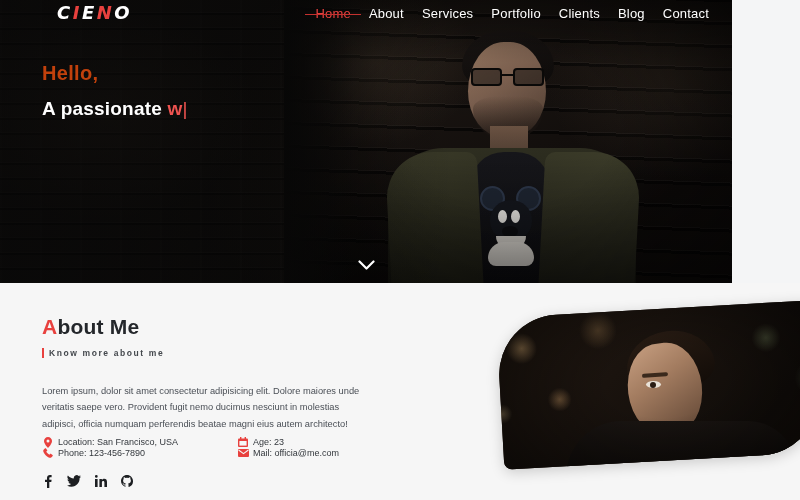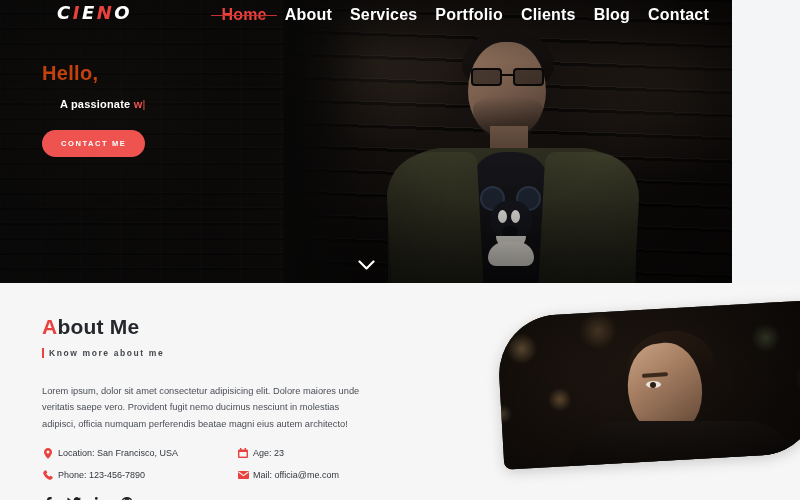--- a/index.html
+++ b/index.html
@@ -165,41 +165,41 @@
     font-size:18px; font-weight:bold; font-style:italic;
     letter-spacing:2.5px; color:#ffffff; line-height:1;
     font-family:"DejaVu Sans", sans-serif;
   }
   .logo .r{ color:#e8413e; }
   .nav-links{
     position:absolute; right:14px; top:6px;
     display:flex; gap:0; align-items:center;
   }
   .nav-link{
-    color:#ffffff; font-size:16px; font-weight:bold; text-decoration:none;
+    color:#ffffff; font-size:13px; font-weight:normal; text-decoration:none;
     padding:0 9px; letter-spacing:0.2px; white-space:nowrap; cursor:pointer;
   }
   .nav-link.active{ color:#e8413e; position:relative; }
   .nav-link.active::after{
     content:""; position:absolute; left:-1px; right:-1px; top:50%;
     height:1px; background:#c4312f;
   }
 
   
   .hero-copy{ position:absolute; left:42px; top:62px; z-index:8; }
   .h-hello{
     color:#c2410c; font-size:20px; font-weight:bold; letter-spacing:0.3px;
   }
   .h-name{
     margin-top:13px; font-size:38px; font-weight:bold; color:#fff;
     letter-spacing:0.3px; line-height:1.05; white-space:nowrap;
   }
   .h-name .accent{ color:#ef5350; }
   .h-role{
-    margin-top:13px; font-size:11px; font-weight:bold; color:#fff; letter-spacing:0.2px;text-align:right;
+    margin-top:13px; font-size:19px; font-weight:bold; color:#fff; letter-spacing:0.2px;text-align:right;
   }
   .h-role .typed{ color:#ef5350; }
   .h-role .caret{ color:#ef5350; font-weight:400; }
   .h-desc{
     margin-top:19px; font-size:10.5px; color:#d8d8d8; letter-spacing:0.1px;
   }
   .btn-contact{
     margin-top:20px; display:inline-block;
     background:#ef5350; color:#fff; border:none; cursor:pointer;
     font-size:7.5px; font-weight:bold; letter-spacing:1.6px;
@@ -228,22 +228,22 @@
     margin-top:9px; font-size:8.5px; font-weight:bold; color:#44484d;
     letter-spacing:1.6px; display:flex; align-items:center;
   }
   .about-sub .bar{
     display:inline-block; width:2px; height:10px; background:#e8413e; margin-right:5px;
   }
   .about-p{
     margin-top:25px; font-size:9.3px; line-height:1.75; color:#4a4f56; width:330px;
   }
   .info-grid{
-    margin-top:16px; display:grid; grid-template-columns:195px 1fr;
-    row-gap:11px; width:340px;
+    margin-top:5px; display:grid; grid-template-columns:195px 1fr;
+    width:340px;
   }
   .info-item{ display:flex; align-items:center; font-size:9px; color:#33373c; }
   .info-item .ic{
     width:12px; margin-right:4px; color:#e8413e; display:inline-flex;
     align-items:center; justify-content:center; flex:0 0 12px;
   }
   .socials{ margin-top:17px; display:flex; gap:14px; align-items:center; }
   .socials a{ color:#1d1f22; display:inline-flex; cursor:pointer; }
 
   
@@ -353,21 +353,20 @@
         <a class="nav-link" href="#">Portfolio</a>
         <a class="nav-link" href="#">Clients</a>
         <a class="nav-link" href="#">Blog</a>
         <a class="nav-link" href="#">Contact</a>
       </div>
     </nav>
 
     <div class="hero-copy">
       <div class="h-hello">Hello,</div>
       <div class="h-role"><span>A passionate </span><span class="typed">w</span><span class="caret">|</span></div>
-      <button class="btn-contact">CONTACT ME</button>
     </div>
 
     <div class="scroll-down">
       <svg width="17" height="11" viewBox="0 0 17 11" fill="none">
         <path d="M1.5 1.5 L8.5 8.5 L15.5 1.5" stroke="#ffffff" stroke-width="2.2" stroke-linecap="round" stroke-linejoin="round"></path>
       </svg>
     </div>
   </section>
 
   <section class="about">

